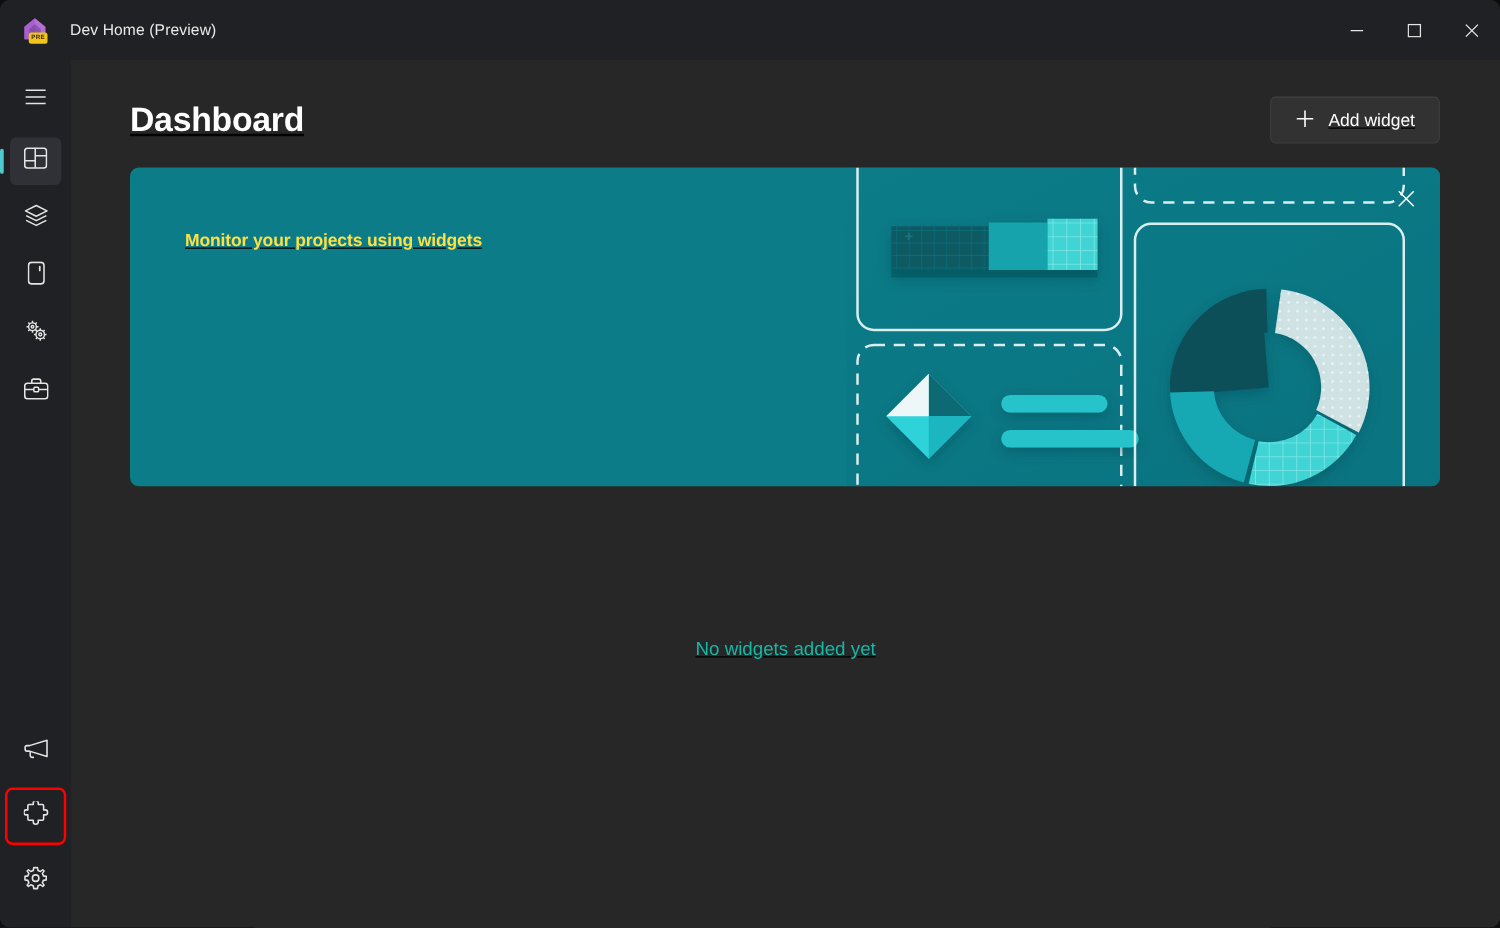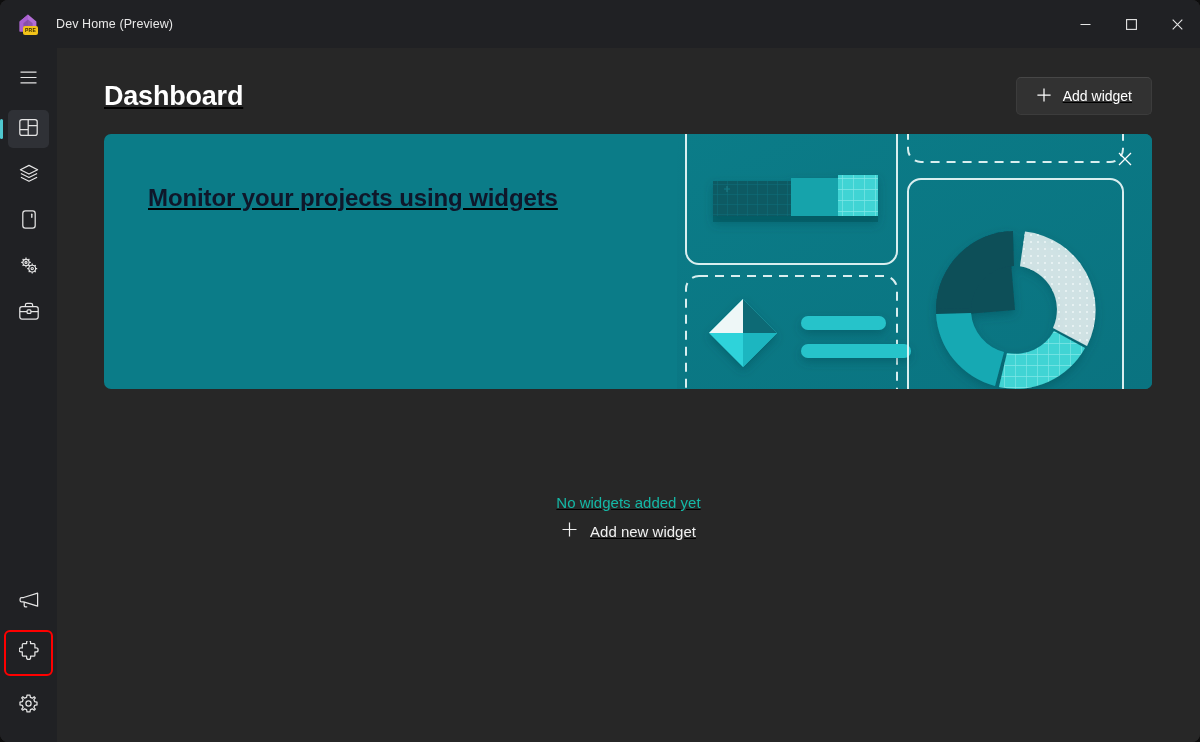--- a/index.html
+++ b/index.html
@@ -185,23 +185,23 @@
     background: #0b7c88;
     display: flex;
   }
   .banner-text {
     position: relative;
     z-index: 3;
     padding: 50px 0 0 44px;
     width: 560px;
   }
   .banner-h1 {
-    font-size: 24px;
+    font-size: 14px;
     font-weight: bold;
-    color: #0f172a;
+    color: #fde047;
     letter-spacing: -0.1px;
   }
   .banner-p {
     margin-top: 15px;
     font-size: 14px;
     line-height: 1.52;
     color: #f2fafa;
     max-width: 528px;
   }
   .learn-more {
@@ -492,25 +492,17 @@
           <div class="banner-close">
             <svg width="14" height="14" viewBox="0 0 14 14" aria-hidden="true">
               <path d="M1 1 L13 13 M13 1 L1 13" stroke="currentColor" stroke-width="1.25" fill="none"></path>
             </svg>
           </div>
         </div>
       </div>
 
       <div class="empty-area">
         <div class="empty-title">No widgets added yet</div>
-        <div class="empty-add">
-          <span>
-            <svg width="17" height="17" viewBox="0 0 17 17" aria-hidden="true">
-              <path d="M8.5 1.5 V15.5 M1.5 8.5 H15.5" stroke="currentColor" stroke-width="1.2" fill="none"></path>
-            </svg>
-          </span>
-          <span>Add new widget</span>
-        </div>
       </div>
 
     </div>
   </div>
 </div>
 
 </body></html>

